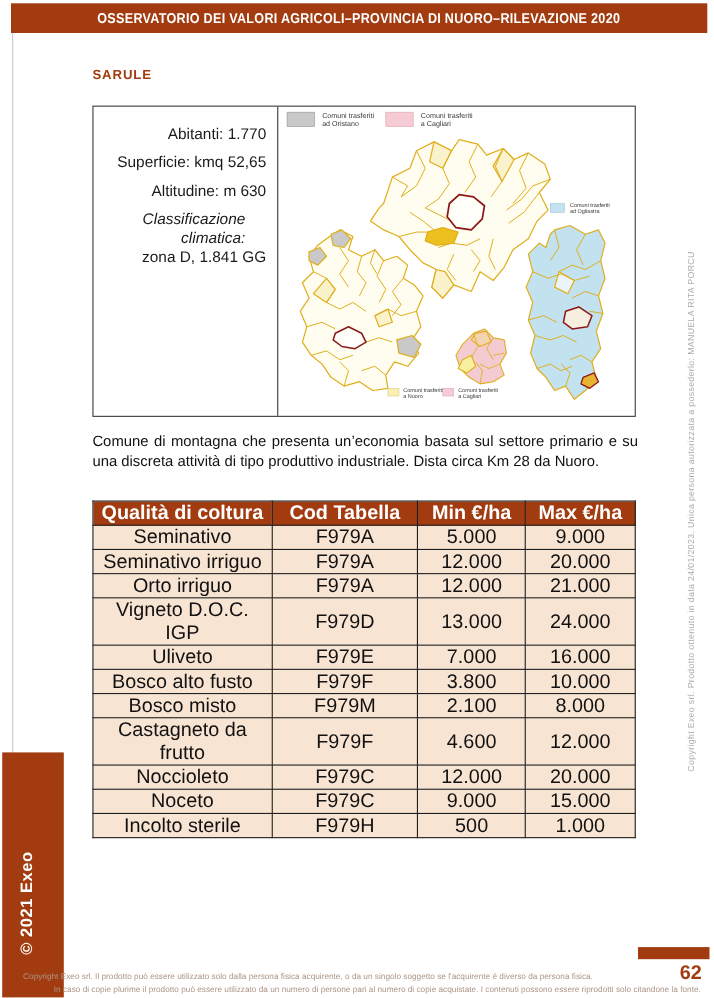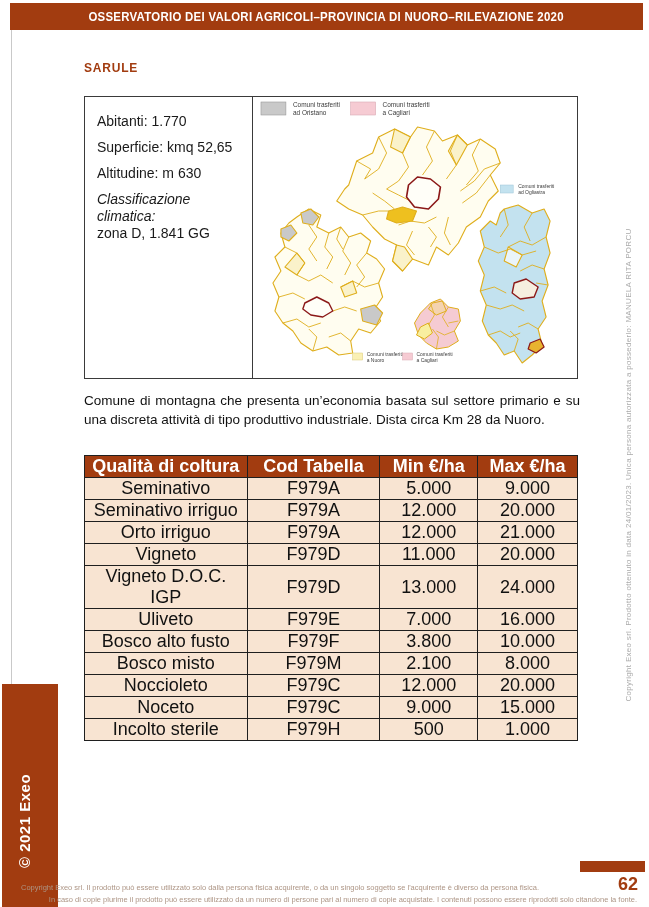--- a/index.html
+++ b/index.html
@@ -58,21 +58,21 @@
     background: #ffffff;
   }
   .info-box {
     width: 168px;
     border-right: 1px solid #3a3a3a;
     padding: 16px 10px 0 12px;
     font-size: 14px;
     color: #1a1a1a;
     line-height: 1.22;
   }
-  .info-box p { margin-bottom: 9px; }
+  .info-box p { margin-bottom: 9px; text-align: right; }
   .info-box .wrap-narrow { width: 126px; margin-bottom: 0; font-style: italic; }
   .map-area { position: relative; flex: 1; }
   .map-area svg { position: absolute; left: 0; top: 0; width: 100%; height: 100%; }
 
   
   .description {
     position: absolute;
     left: 84px; top: 391px;
     width: 496px;
     font-size: 13.5px;
@@ -351,26 +351,20 @@
           <td>12.000</td>
           <td>20.000</td>
       </tr>
       <tr>
         <td>Orto irriguo</td>
           <td>F979A</td>
           <td>12.000</td>
           <td>21.000</td>
       </tr>
       <tr>
-        <td>Vigneto</td>
-          <td>F979D</td>
-          <td>11.000</td>
-          <td>20.000</td>
-      </tr>
-      <tr>
         <td>Vigneto D.O.C. IGP</td>
           <td>F979D</td>
           <td>13.000</td>
           <td>24.000</td>
       </tr>
       <tr>
         <td>Uliveto</td>
           <td>F979E</td>
           <td>7.000</td>
           <td>16.000</td>
@@ -381,20 +375,26 @@
           <td>3.800</td>
           <td>10.000</td>
       </tr>
       <tr>
         <td>Bosco misto</td>
           <td>F979M</td>
           <td>2.100</td>
           <td>8.000</td>
       </tr>
       <tr>
+        <td>Castagneto da frutto</td>
+          <td>F979F</td>
+          <td>4.600</td>
+          <td>12.000</td>
+      </tr>
+      <tr>
         <td>Noccioleto</td>
           <td>F979C</td>
           <td>12.000</td>
           <td>20.000</td>
       </tr>
       <tr>
         <td>Noceto</td>
           <td>F979C</td>
           <td>9.000</td>
           <td>15.000</td>

